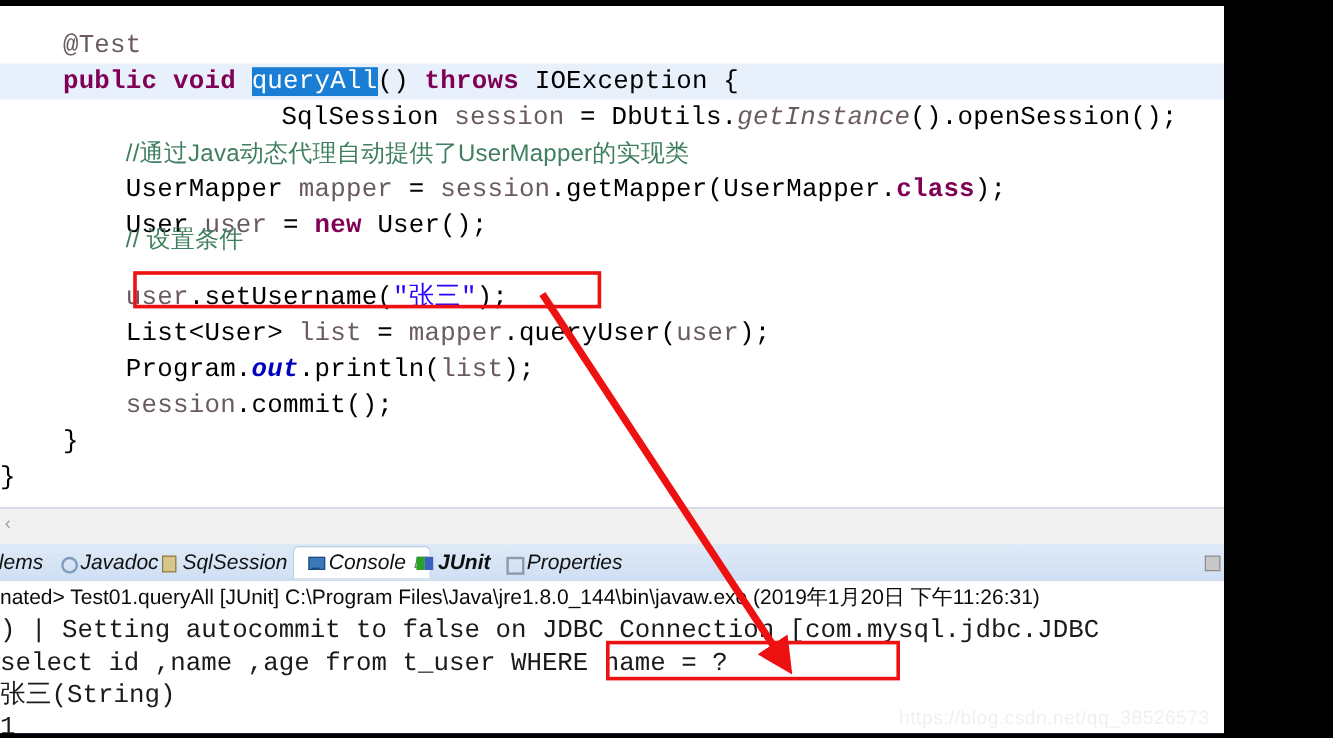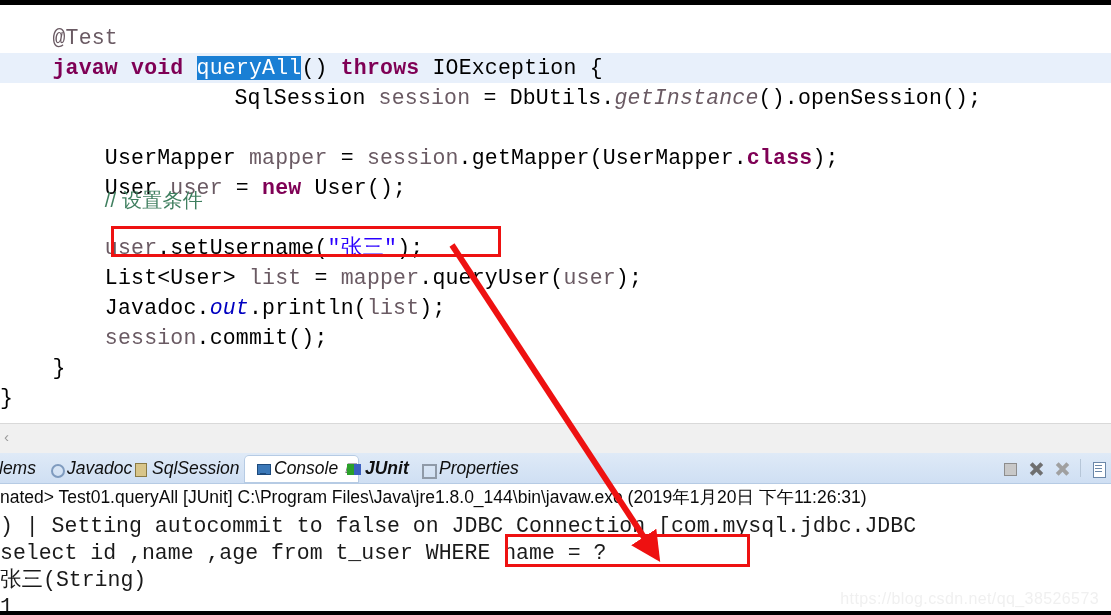--- a/index.html
+++ b/index.html
@@ -1,21 +1,21 @@
 <!DOCTYPE html>
 <html><head>
 <meta charset="utf-8">
 <style>
   html, body {
     margin: 0; padding: 0;
     background: #000;
   }
   #screen {
     position: relative;
-    width: 1111px;
+    width: 1020px;
     height: 615px;
     background: #8b5cf6;
     overflow: hidden;
     font-family: "Liberation Mono", "DejaVu Sans Mono", monospace;
   }
 
   
   .frame-bar {
     position: absolute;
     left: 0; width: 1111px;
@@ -42,21 +42,21 @@
     letter-spacing: 0.2px;
     white-space: pre;
     color: #000000;
   }
   .code-line .pad { color: transparent; }
   .hl-line { background: #e8f0fb; }
 
   .tok-kw       { color: #7f0055; font-weight: bold; }
   .tok-plain    { color: #000000; }
   .tok-local    { color: #6a5a63; }
-  .tok-field    { color: #0000c0; font-weight: normal; font-style: italic; }
+  .tok-field    { color: #0000c0; font-weight: bold; font-style: italic; }
   .tok-static   { color: #6a5a63; font-style: italic; }
   .tok-comment  { color: #3f7f5f; font-family: "Liberation Sans", sans-serif; font-size: 20px;}
   .tok-string   { color: #2a00ff; }
   .tok-sel      { background: #1a7fd4; color: #ffffff; text-align: right; }
 
   
   #code-redbox {
     position: absolute;
     left: 111px; top: 221px;
     width: 390px; height: 31px;
@@ -280,29 +280,29 @@
 </head>
 <body>
 
 <div id="screen">
 
   <div class="frame-bar" id="frame-top"></div>
 
   <div id="editor">
     <div id="code-lines">
         <div class="code-line" style="top: 18px;"><span class="pad">    </span><span class="tok-local">@Test</span></div>
-        <div class="code-line hl-line" style="top: 48px;"><span class="pad">    </span><span class="tok-kw">javaw</span><span class="tok-plain"> </span><span class="tok-kw">void</span><span class="tok-plain"> </span><span class="tok-sel">queryAll</span><span class="tok-plain">() </span><span class="tok-kw">throws</span><span class="tok-plain"> IOException {</span></div>
+        <div class="code-line hl-line" style="top: 48px;"><span class="pad">    </span><span class="tok-kw">public</span><span class="tok-plain"> </span><span class="tok-kw">void</span><span class="tok-plain"> </span><span class="tok-sel">queryAll</span><span class="tok-plain">() </span><span class="tok-kw">throws</span><span class="tok-plain"> IOException {</span></div>
         <div class="code-line" style="top: 78px; text-align: center;"><span class="pad">        </span><span class="tok-plain">SqlSession </span><span class="tok-local">session</span><span class="tok-plain"> = DbUtils.</span><span class="tok-static">getInstance</span><span class="tok-plain">().openSession();</span></div>
-        <div class="code-line" style="top: 108px;"><span class="pad">        </span></div>
+        <div class="code-line" style="top: 108px;"><span class="pad">        </span><span class="tok-comment">//通过Java动态代理自动提供了UserMapper的实现类</span></div>
         <div class="code-line" style="top: 138px;"><span class="pad">        </span><span class="tok-plain">UserMapper </span><span class="tok-local">mapper</span><span class="tok-plain"> = </span><span class="tok-local">session</span><span class="tok-plain">.getMapper(UserMapper.</span><span class="tok-kw">class</span><span class="tok-plain">);</span></div>
         <div class="code-line" style="top: 168px;"><span class="pad">        </span><span class="tok-plain">User </span><span class="tok-local">user</span><span class="tok-plain"> = </span><span class="tok-kw">new</span><span class="tok-plain"> User();</span></div>
         <div class="code-line" style="top: 180px;"><span class="pad">        </span><span class="tok-comment">// 设置条件</span></div>
         <div class="code-line" style="top: 228px;"><span class="pad">        </span><span class="tok-local">user</span><span class="tok-plain">.setUsername(</span><span class="tok-string">"张三"</span><span class="tok-plain">);</span></div>
         <div class="code-line" style="top: 258px;"><span class="pad">        </span><span class="tok-plain">List&lt;User&gt; </span><span class="tok-local">list</span><span class="tok-plain"> = </span><span class="tok-local">mapper</span><span class="tok-plain">.queryUser(</span><span class="tok-local">user</span><span class="tok-plain">);</span></div>
-        <div class="code-line" style="top: 288px;"><span class="pad">        </span><span class="tok-plain">Javadoc.</span><span class="tok-field">out</span><span class="tok-plain">.println(</span><span class="tok-local">list</span><span class="tok-plain">);</span></div>
+        <div class="code-line" style="top: 288px;"><span class="pad">        </span><span class="tok-plain">Program.</span><span class="tok-field">out</span><span class="tok-plain">.println(</span><span class="tok-local">list</span><span class="tok-plain">);</span></div>
         <div class="code-line" style="top: 318px;"><span class="pad">        </span><span class="tok-local">session</span><span class="tok-plain">.commit();</span></div>
         <div class="code-line" style="top: 348px;"><span class="pad">    </span><span class="tok-plain">}</span></div>
         <div class="code-line" style="top: 378px;"><span class="pad"></span><span class="tok-plain">}</span></div>
       </div>
     <div id="code-redbox"></div>
   </div>
 
   <div id="editor-scroll">
     <span class="left-arrow">‹</span>
   </div>

